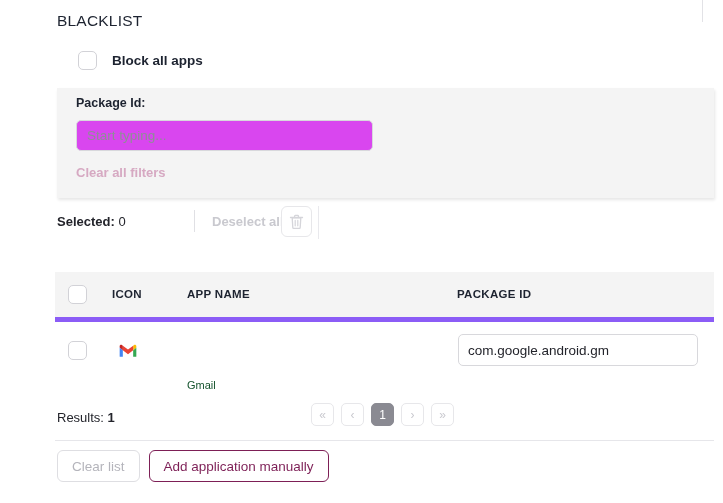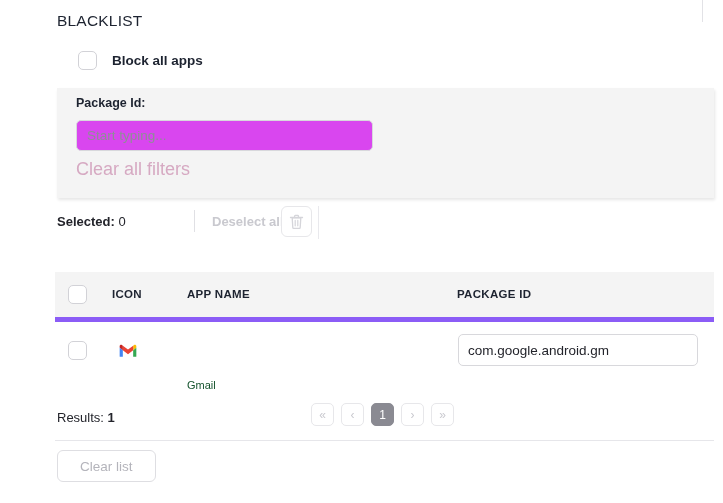--- a/index.html
+++ b/index.html
@@ -108,23 +108,23 @@
     font-family: "Liberation Sans", sans-serif;
     font-size: 13.5px;
     color: #23242b;
     padding: 0 10px;
     outline: none;
   }
   .filter-input::placeholder { color: #8e8e96; }
   .clear-filters {
     position: absolute;
     left: 19px;
-    top: 71px;
-    font-size: 18px;
-    font-weight: normal;
+    top: 77px;
+    font-size: 13px;
+    font-weight: bold;
     color: #d6a9c2;
     cursor: pointer;
     user-select: none;
   }
 
   
   .sel-bar {
     position: absolute;
     left: 55px;
     top: 203px;
@@ -301,21 +301,21 @@
   
   .actions {
     position: absolute;
     left: 57px;
     top: 450px;
     display: flex;
     gap: 9px;
   }
   .btn {
     height: 32px;
-    padding: 0 22px;
+    padding: 0 14px;
     border-radius: 6px;
     box-sizing: border-box;
     display: flex;
     align-items: center;
     justify-content: center;
     font-family: "Liberation Sans", sans-serif;
     font-size: 13.5px;
     background: #ffffff;
     cursor: pointer;
     user-select: none;
@@ -408,16 +408,17 @@
         <div class="pg">«</div>
         <div class="pg">‹</div>
         <div class="pg active">1</div>
         <div class="pg">›</div>
         <div class="pg">»</div>
       </div>
     </div>
 
     <div class="actions">
       <div class="btn btn-disabled">Clear list</div>
+      <div class="btn btn-outline">Add application manually</div>
     </div>
 
   </div>
 </div>
 
 </body></html>

